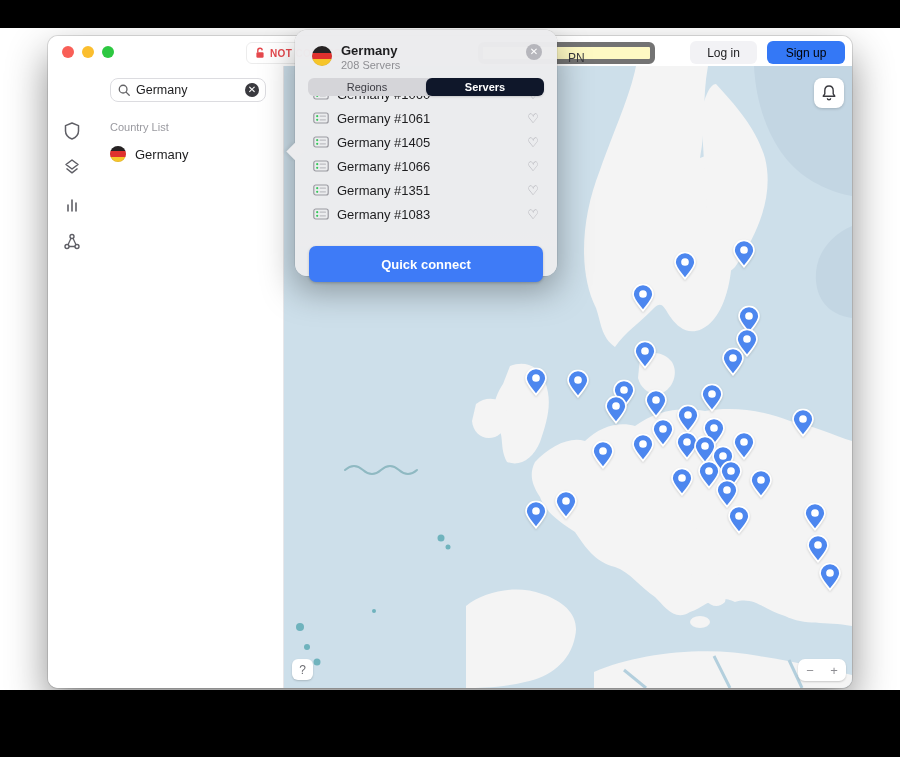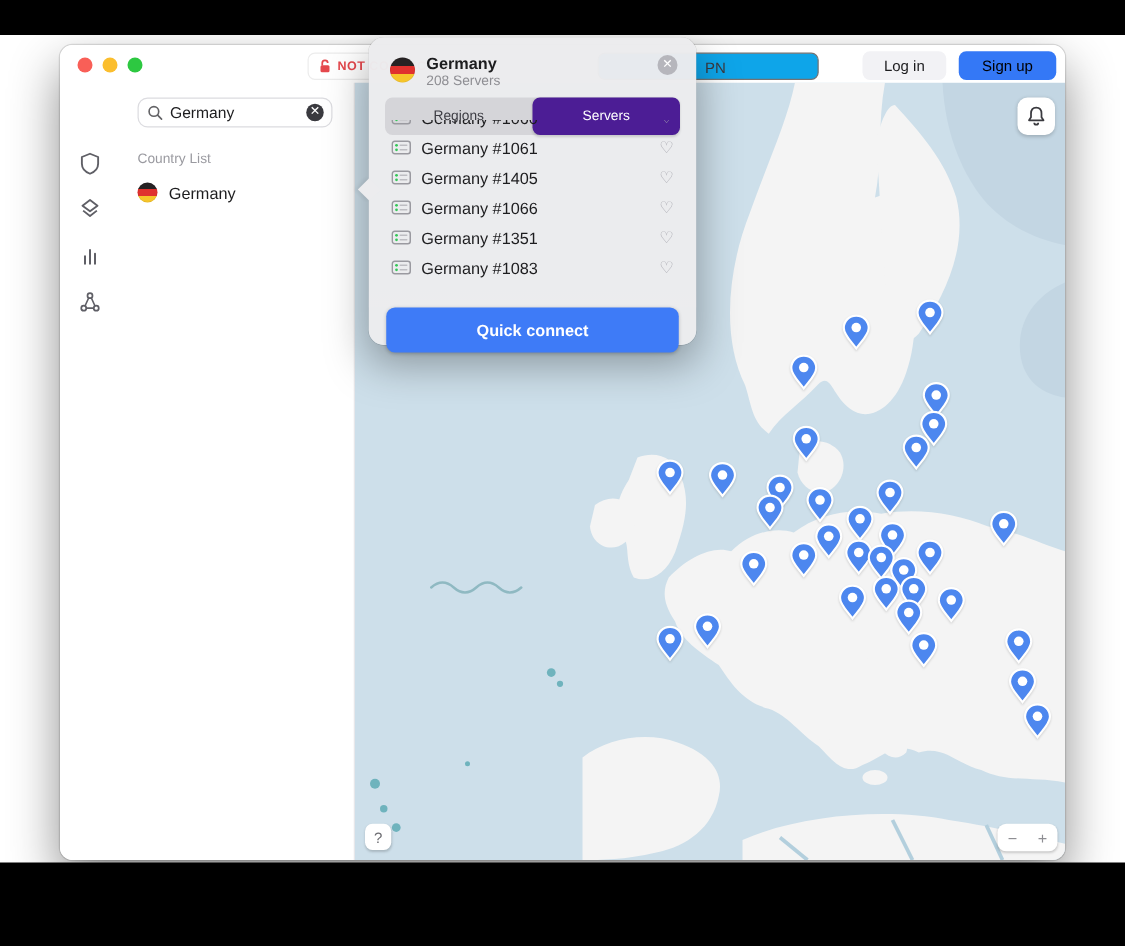--- a/index.html
+++ b/index.html
@@ -14,22 +14,22 @@
 
   .titlebar { position:absolute; left:0; top:0; width:100%; height:30px; background:#fff; z-index:5; }
   .traffic { position:absolute; top:10px; width:12px; height:12px; border-radius:50%; }
   .t-close { left:14px; background:#f95f57; }
   .t-min   { left:34px; background:#fbbe2e; }
   .t-zoom  { left:54px; background:#2dc841; }
 
   .status-pill { position:absolute; left:198px; top:6px; height:22px; width:130px; background:#fff;
     border:1px solid #ececec; border-radius:6px; display:flex; align-items:center; gap:5px; padding:0 8px;
     color:#e5484d; font-size:10px; font-weight:bold; letter-spacing:.4px; white-space:nowrap; overflow:hidden; }
-  .partial-pill { position:absolute; left:430px; top:6px; width:177px; height:22px; background:#0ea5e9;
-    border:1px solid #737373; border-radius:6px; }
+  .partial-pill { position:absolute; left:430px; top:6px; width:177px; height:22px; background:#fef9c3;
+    border:5px solid #737373; border-radius:6px; }
   .partial-pill span { position:absolute; left:85px; top:4px; font-size:12px; color:#3a3a3f; }
   .login-btn { position:absolute; left:642px; top:5px; width:67px; height:23px; background:#f2f2f5;
     border:none; border-radius:6px; font-size:12px; color:#1d1d1f; font-family:inherit; }
   .signup-btn { position:absolute; left:719px; top:5px; width:78px; height:23px; background:#3478f6;
     border:none; border-radius:6px; font-size:12px; color:#000000; font-family:inherit; }
 
   
   .rail { position:absolute; left:0; top:30px; width:48px; height:622px; background:#fff; z-index:3; }
   .rail-icon { position:absolute; left:14px; width:20px; height:20px; color:#5f5f66; }
   .rail svg { width:100%; height:100%; }
@@ -66,25 +66,25 @@
   .popover { position:absolute; left:295px; top:30px; width:262px; height:246px;
     background:rgba(236,236,238,.98); border-radius:12px; z-index:10;
     box-shadow:0 14px 34px rgba(0,0,0,.35), 0 0 0 .5px rgba(0,0,0,.12); }
   .popover .tail { position:absolute; left:-6px; top:115px; width:13px; height:13px;
     background:#ececee; transform:rotate(45deg); box-shadow:-2px 2px 3px rgba(0,0,0,.06); }
   .pop-flag { position:absolute; left:17px; top:16px; width:20px; height:20px; }
   .pop-title { position:absolute; left:46px; top:13px; font-size:13px; font-weight:bold; color:#1d1d1f; }
   .pop-sub { position:absolute; left:46px; top:29px; font-size:11px; color:#8e8e93; }
   .pop-close { position:absolute; right:15px; top:14px; width:16px; height:16px; border-radius:50%;
     background:#b6b6bc; color:#fff; border:none; font-size:10px; line-height:16px; text-align:center; padding:0; }
-  .segmented { position:absolute; left:13px; top:48px; width:236px; height:30px; background:#d5d5d9;
+  .segmented { position:absolute; left:13px; top:48px; width:236px; height:18px; background:#d5d5d9;
     border-radius:6px; display:flex; }
   .segment { flex:1; font-size:11px; color:#3c3c43; border:none; background:none; border-radius:6px;
     font-family:inherit; padding:0; }
-  .segment.selected { background:#4c1d95; color:#fff; font-weight:normal; box-shadow:0 1px 2px rgba(0,0,0,.15); }
+  .segment.selected { background:#0f172a; color:#fff; font-weight:bold; box-shadow:0 1px 2px rgba(0,0,0,.15); }
 
   .server-list { position:absolute; left:0; top:66px; width:262px; height:150px; overflow:hidden; }
   .server-list .inner { margin-top:-14px; }
   .server-row { position:relative; width:246px; height:24px; margin:0 8px; display:flex; align-items:center;
     padding:0 10px; border-radius:7px; }
   .server-row.selected { background:#fff; box-shadow:0 1px 2px rgba(0,0,0,.08); }
   .server-row .srv-icon { width:16px; height:12px; margin-right:8px; flex:none; }
   .server-row .lbl { flex:1; font-size:13px; color:#1d1d1f; }
   .heart { font-size:13px; color:#a9a9b0; font-family:"DejaVu Sans",sans-serif; }
   .heart.fav { color:#46464c; }

